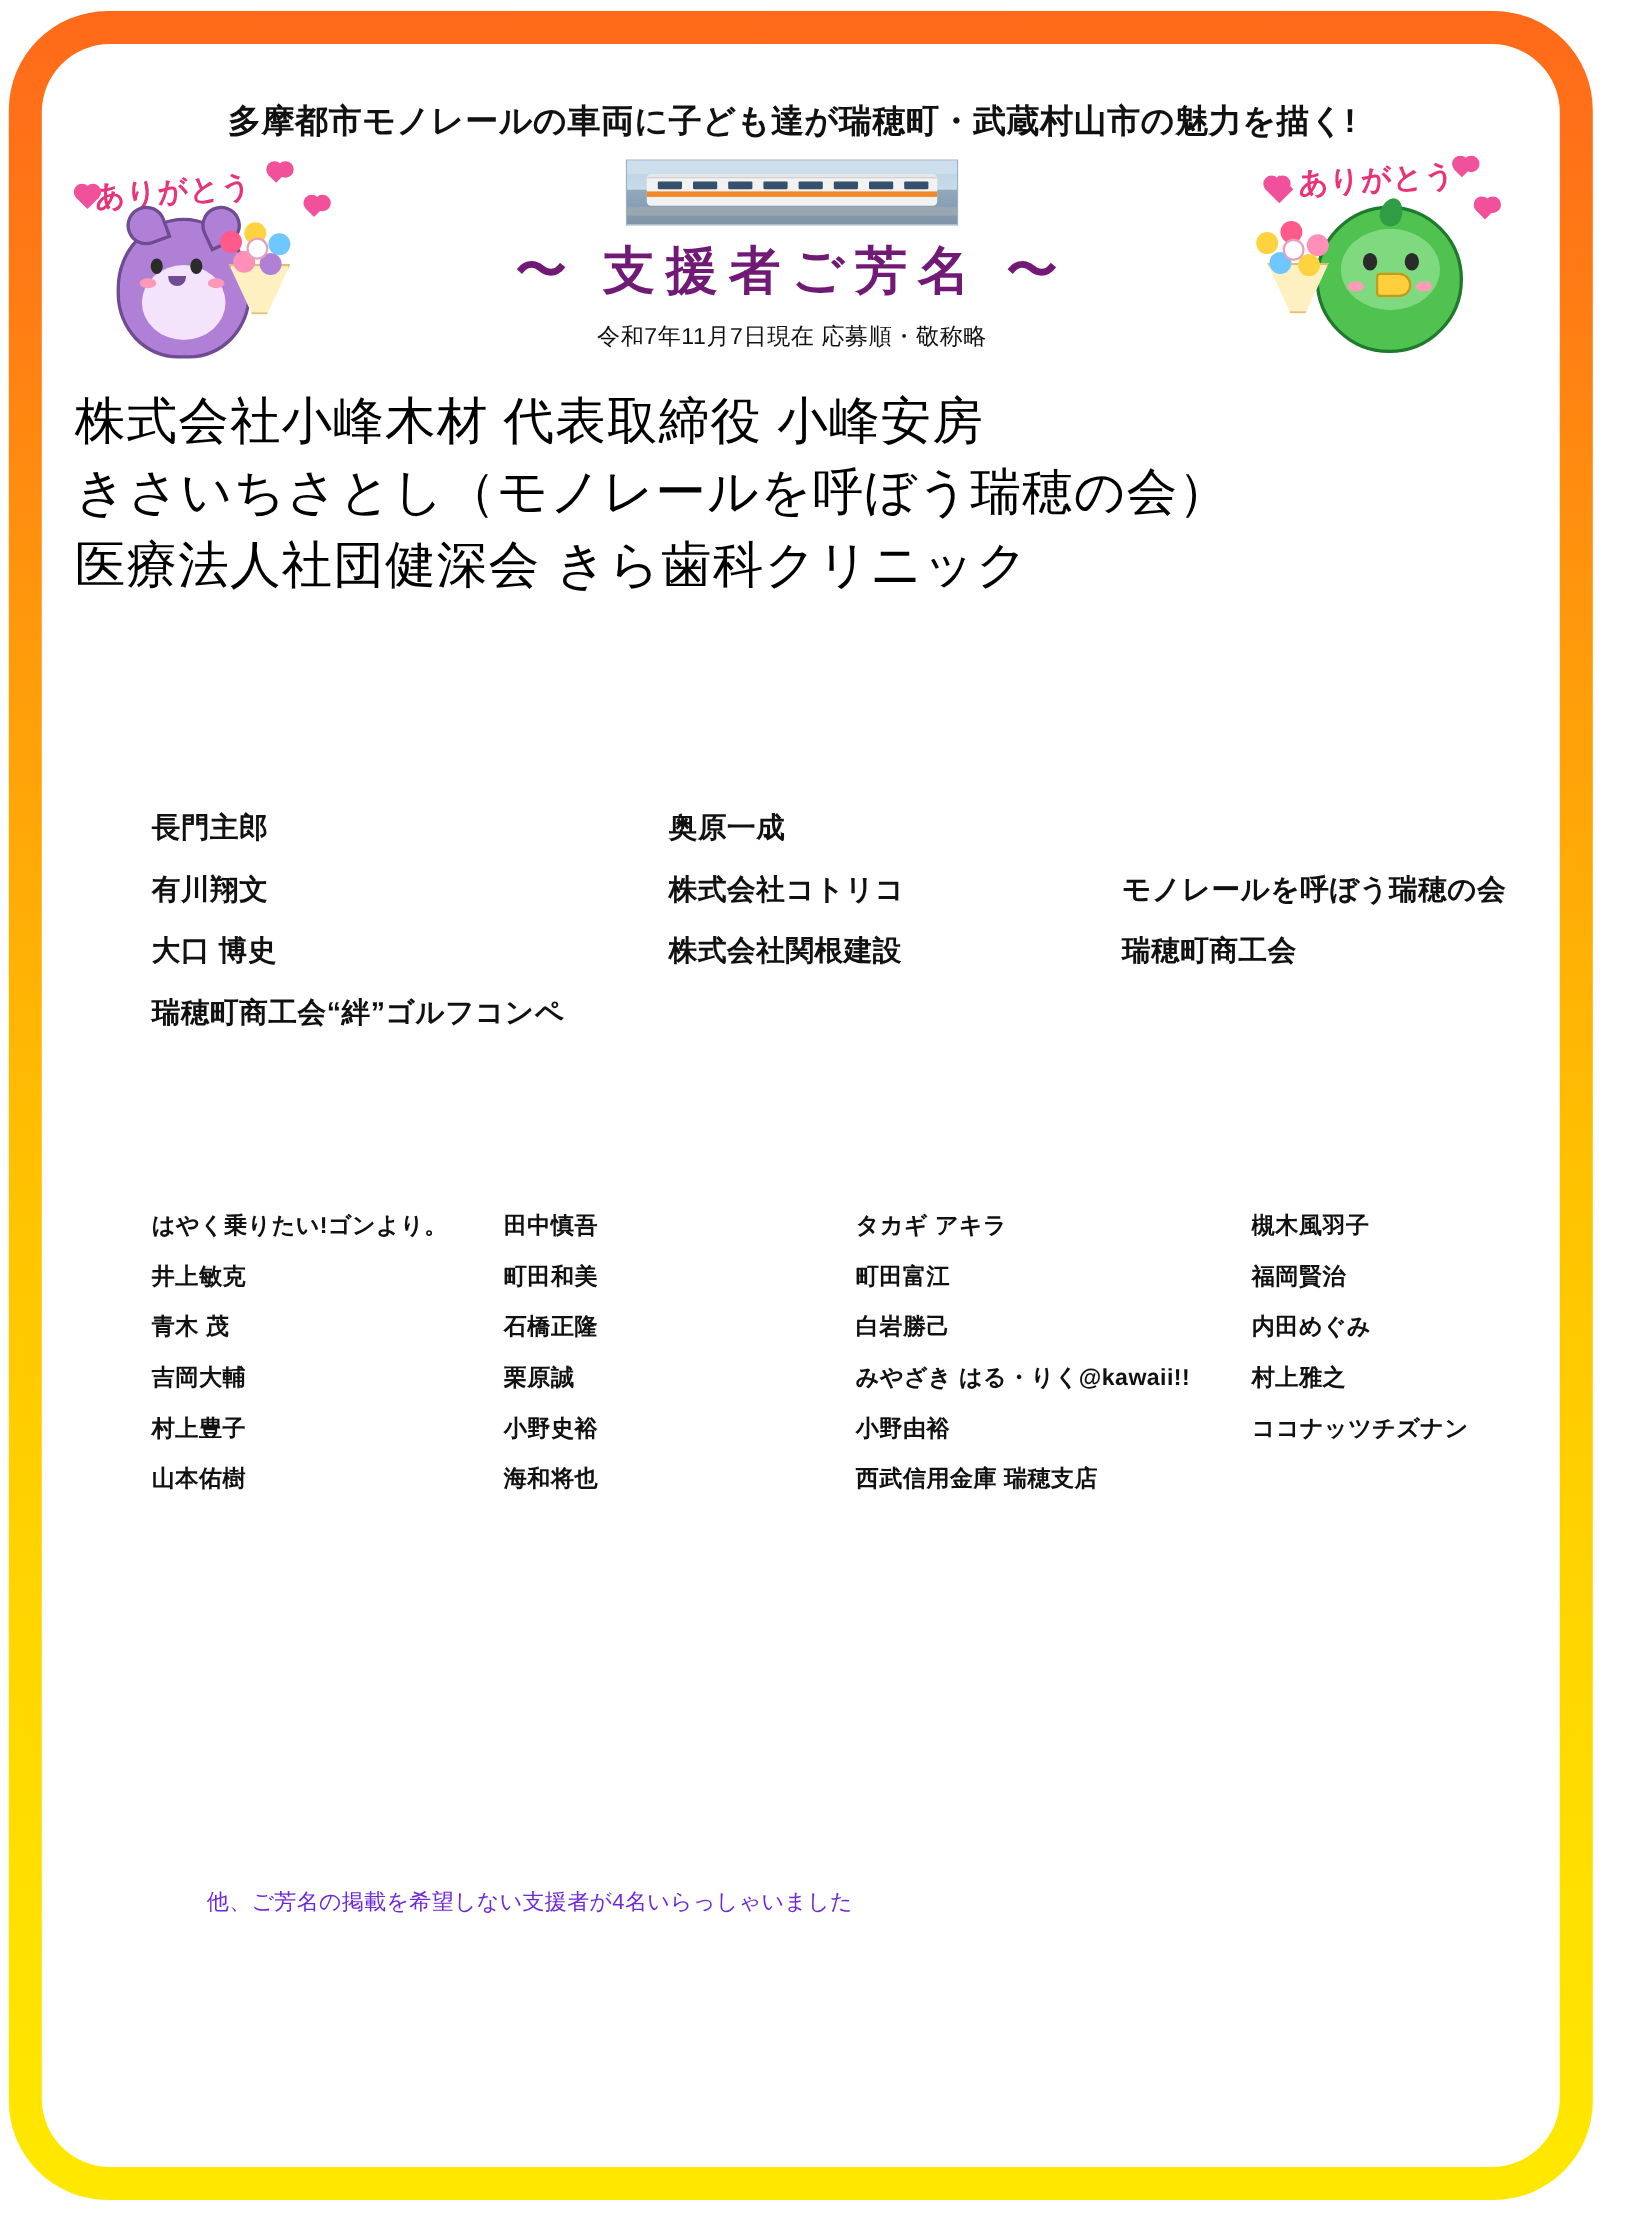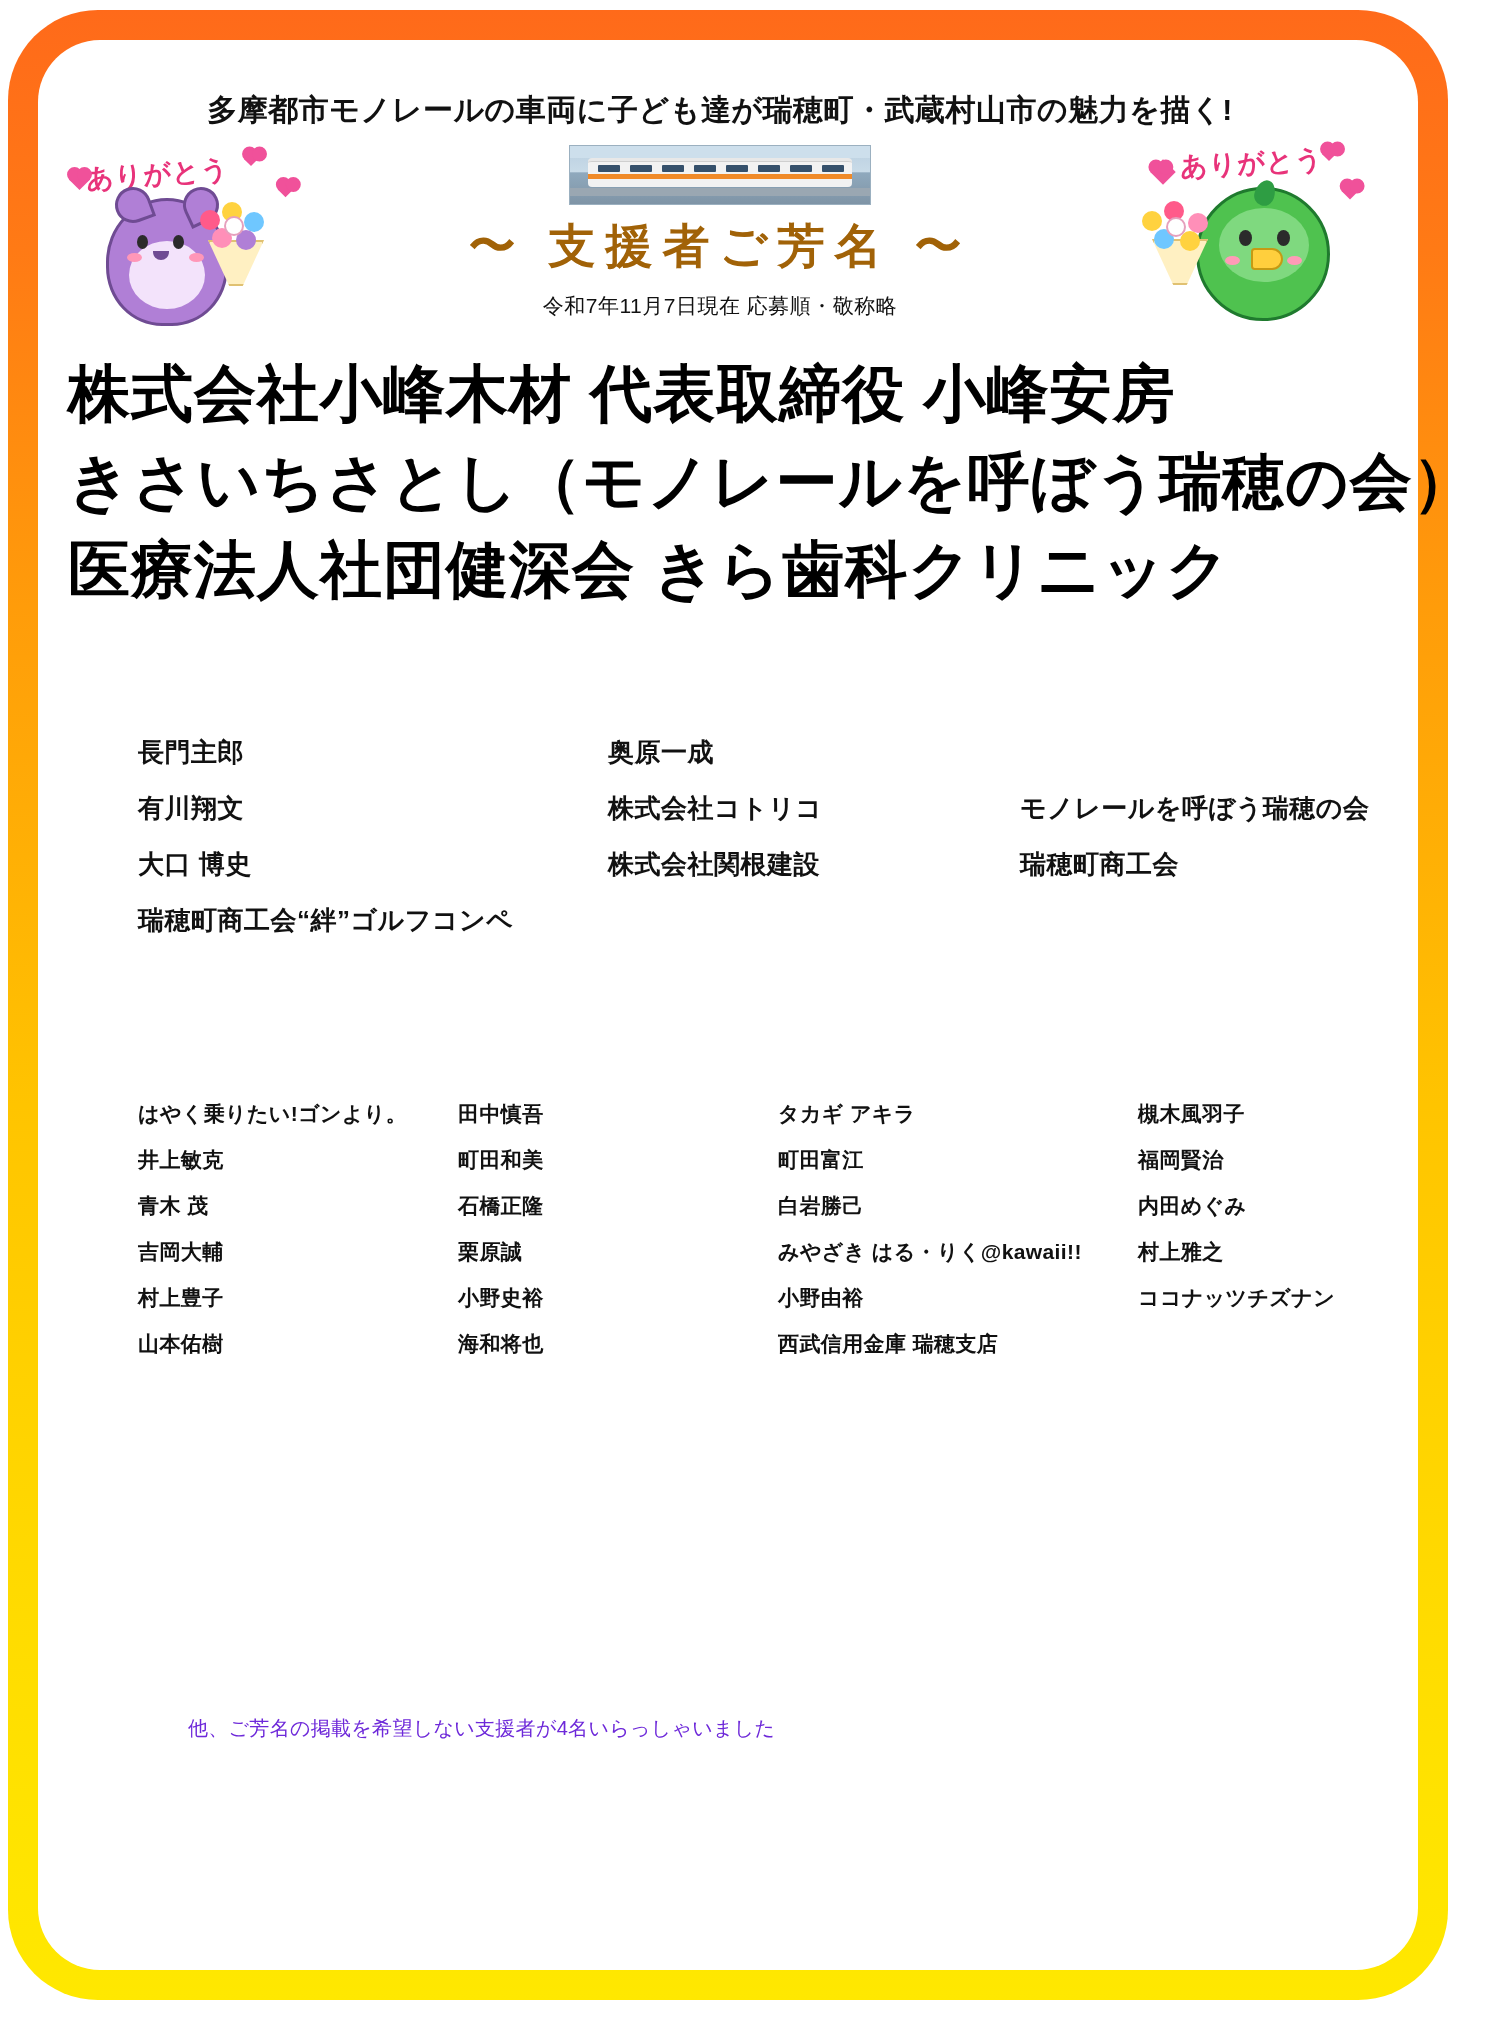--- a/index.html
+++ b/index.html
@@ -129,21 +129,21 @@
 
   .title {
     position: absolute;
     left: 0;
     top: 175px;
     width: 1364px;
     text-align: center;
     font-size: 47px;
     font-weight: bold;
     letter-spacing: 10px;
-    color: #a16207;
+    color: #701a75;
   }
   .subtitle {
     position: absolute;
     left: 0;
     top: 252px;
     width: 1364px;
     text-align: center;
     font-size: 21px;
     color: #111;
     letter-spacing: 0.5px;
@@ -298,22 +298,22 @@
   }
 
   
   .big-list {
     position: absolute;
     left: 30px;
     top: 310px;
     width: 1300px;
   }
   .big-name {
-    font-size: 62px;
-    font-weight: bold;
+    font-size: 46px;
+    font-weight: normal;
     color: #000;
     letter-spacing: 1px;
     line-height: 1.42;
     white-space: nowrap;
   }
 
   
   .mid-list {
     position: absolute;
     left: 100px;

